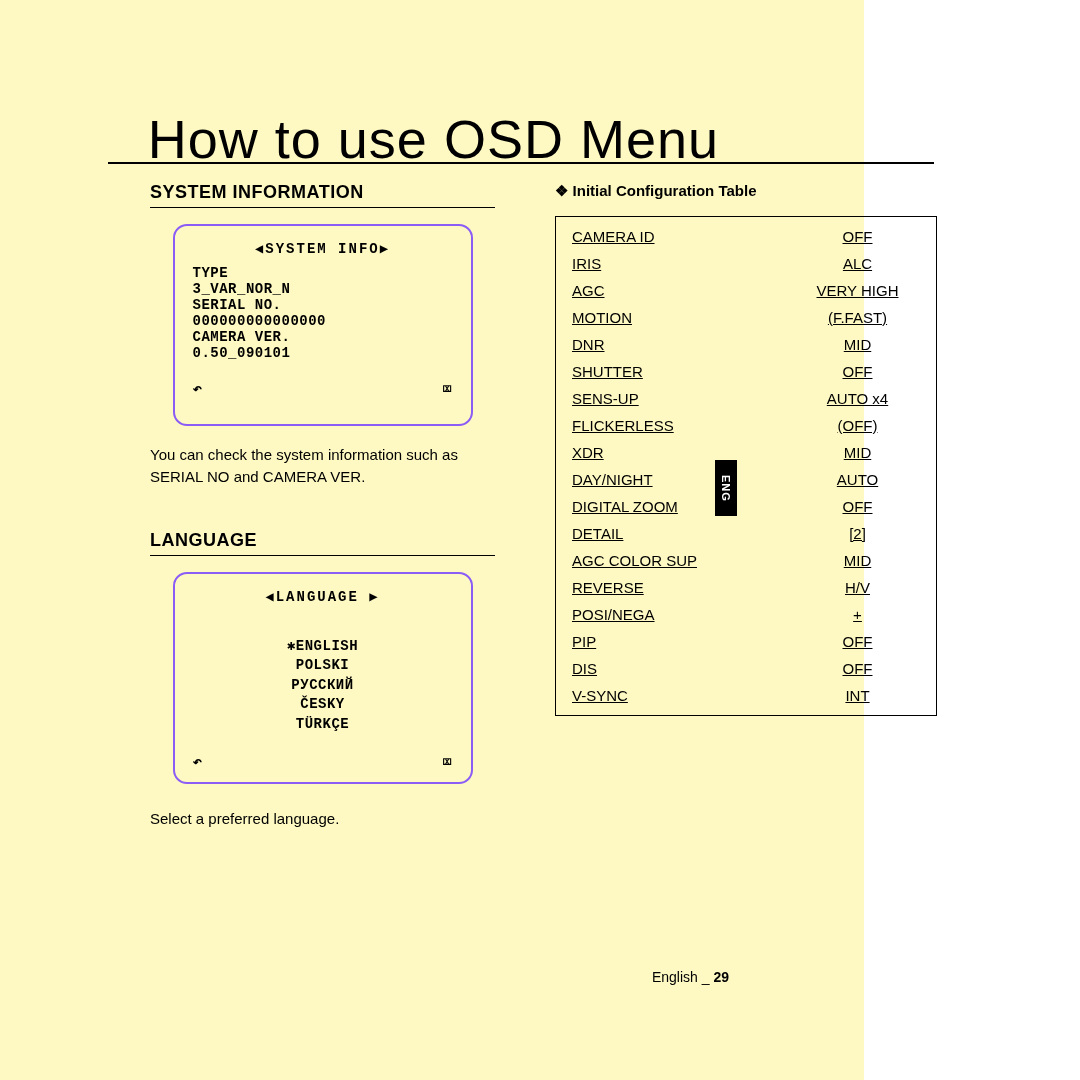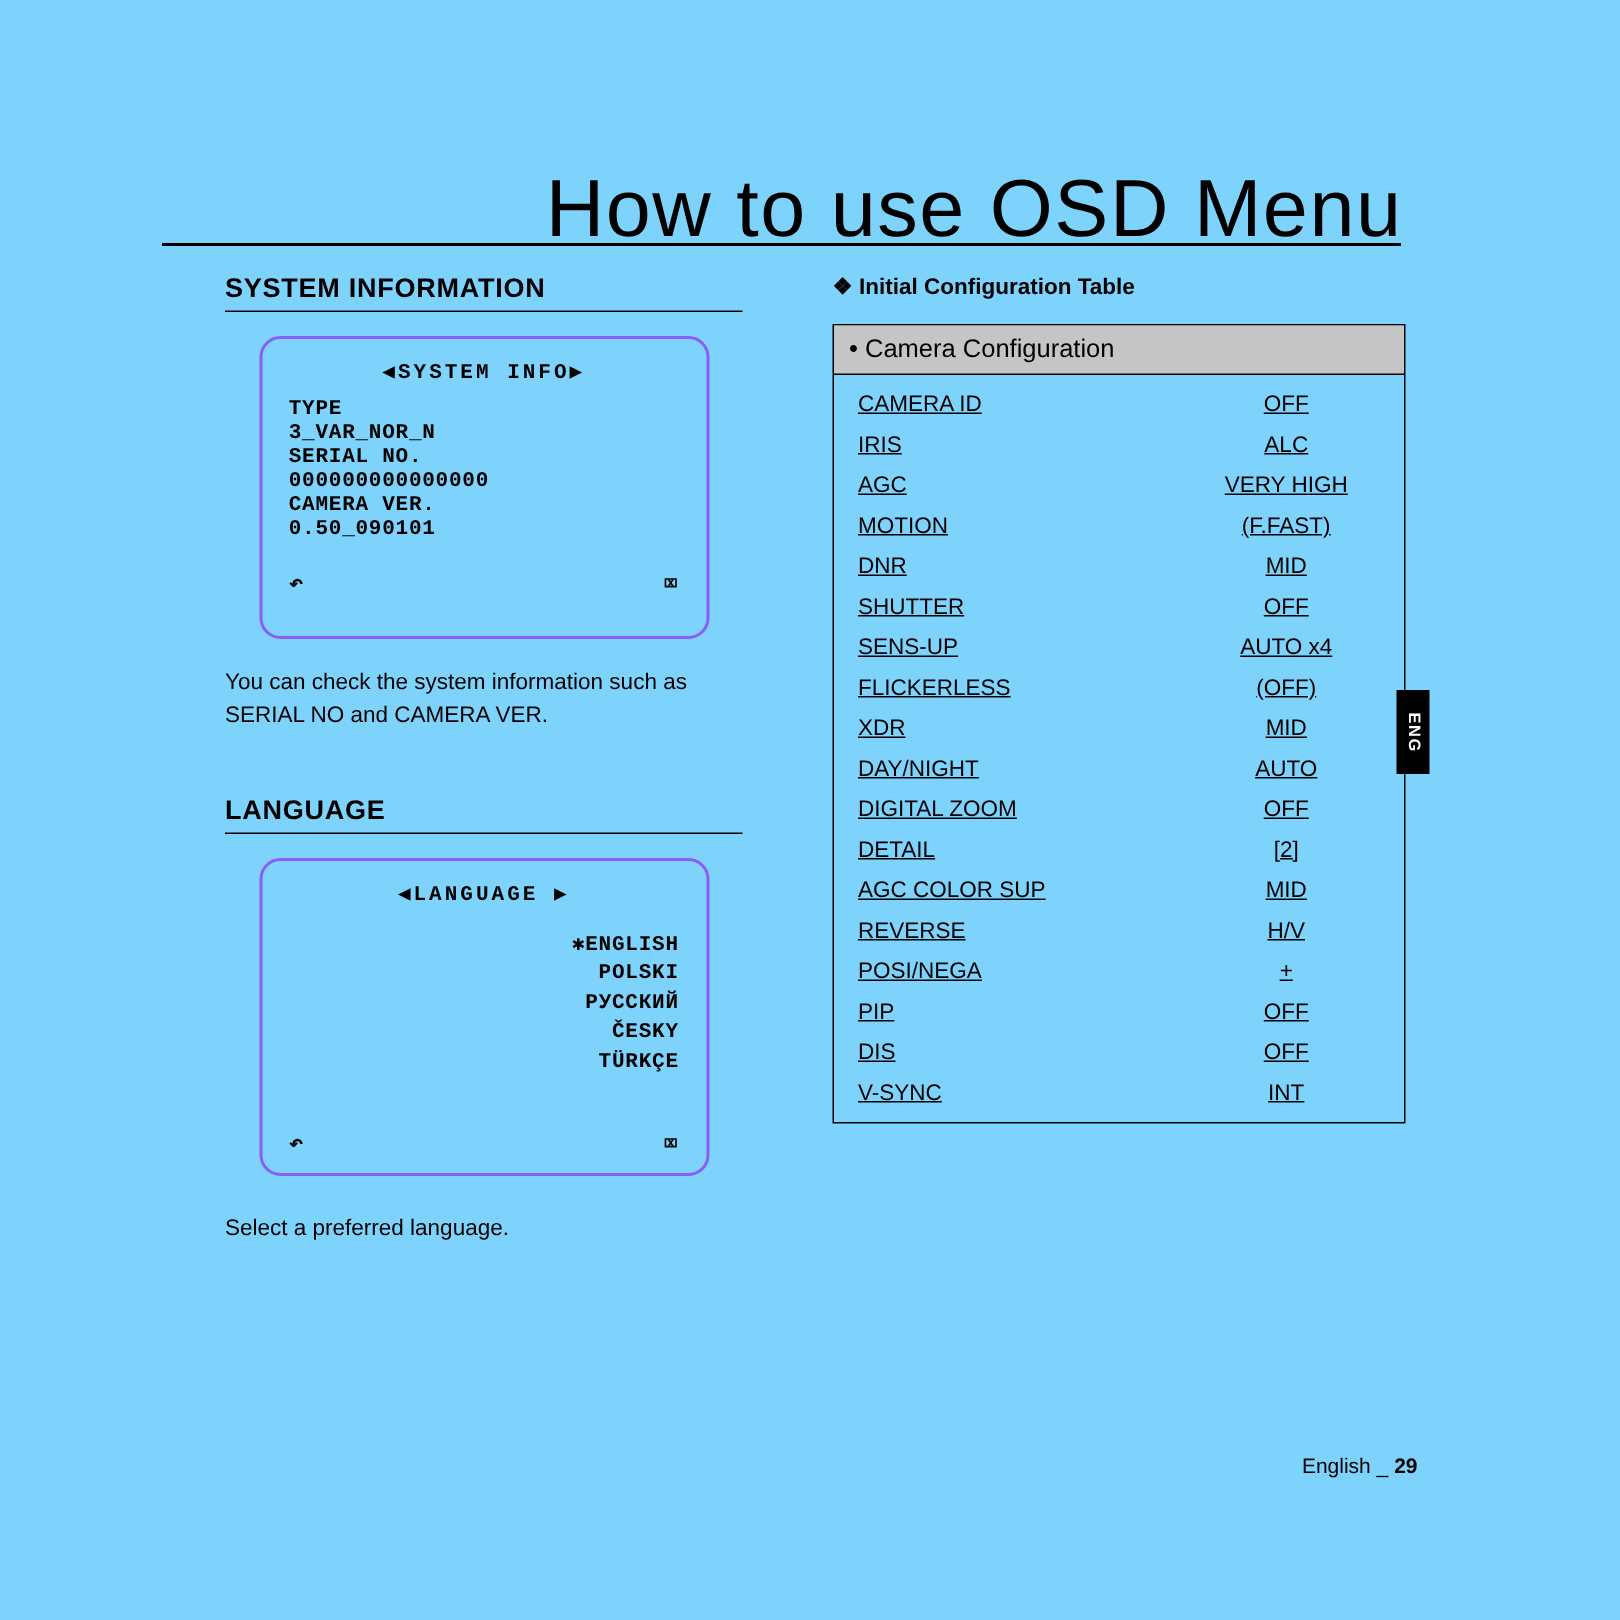--- a/index.html
+++ b/index.html
@@ -1,20 +1,20 @@
 <!DOCTYPE html>
 <html><head>
 <meta charset="utf-8">
 <style>
   html, body { margin: 0; padding: 0; background: #fff; }
   .page {
-    width: 1080px;
+    width: 864px;
     height: 1080px;
     position: relative;
-    background: #7dd3fc;
+    background: #fef9c3;
     color: #000;
     font-family: Arial, Helvetica, sans-serif;
   }
 
   .chapter {
     position: absolute;
     top: 108px;
     right: 145px;
     font-size: 54px;
     font-weight: 300;
@@ -71,22 +71,22 @@
     white-space: nowrap;
     flex-direction: column;
   }
   .osd-icons {
     display: flex;
     justify-content: space-between;
     margin-top: 18px;
     font-size: 16px;
   }
   .osd-lang-list {
-    text-align: right;
-    margin: 16px 0 4px 0;
+    text-align: center;
+    margin: 32px 0 4px 0;
     line-height: 1.4;
   }
   .lang-box { height: 180px; position: relative; }
   .lang-box .osd-icons {
     position: absolute;
     bottom: 10px;
     left: 18px;
     right: 18px;
   }
 
@@ -209,21 +209,20 @@
       <div class="body-text">
         <div style="height:6px;"></div>
         <div>Select a preferred language.</div>
       </div>
     </div>
 
     <div class="col-right">
       <div class="diamond-heading">❖ Initial Configuration Table</div>
 
       <div class="cfg-table">
-        <div class="cfg-header">• Camera Configuration</div>
         <div class="cfg-rows" id="cfg-rows">
             <div class="cfg-row">
               <div class="cfg-k">CAMERA ID</div>
               <div class="cfg-v">OFF</div>
             </div>
             <div class="cfg-row">
               <div class="cfg-k">IRIS</div>
               <div class="cfg-v">ALC</div>
             </div>
             <div class="cfg-row">

